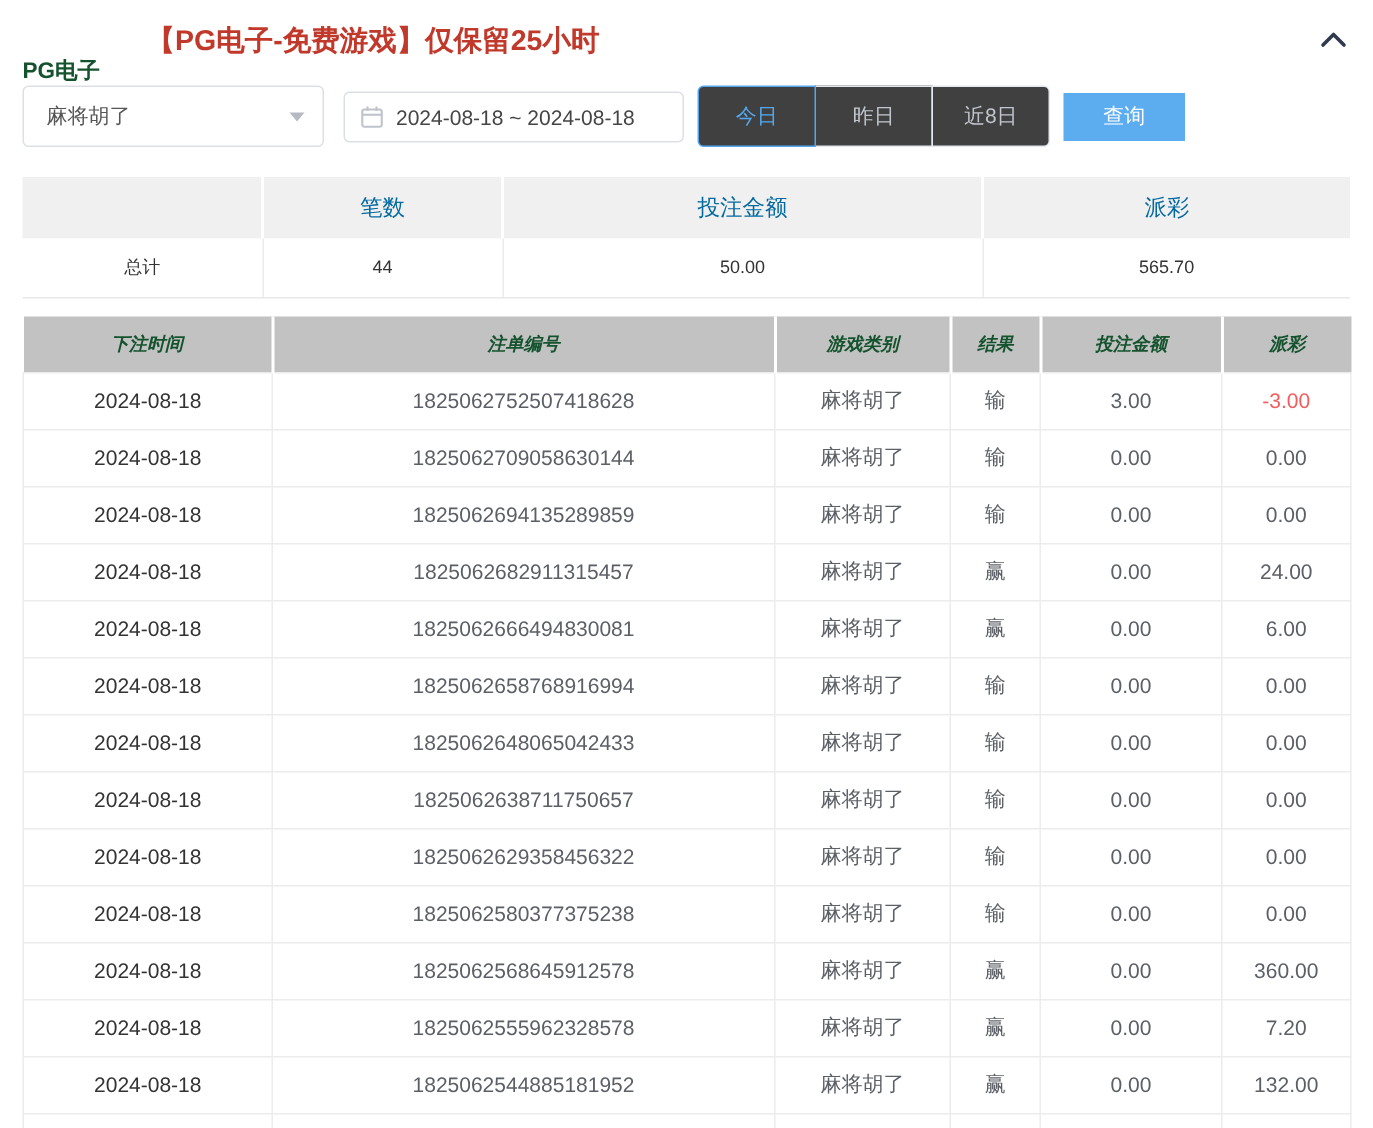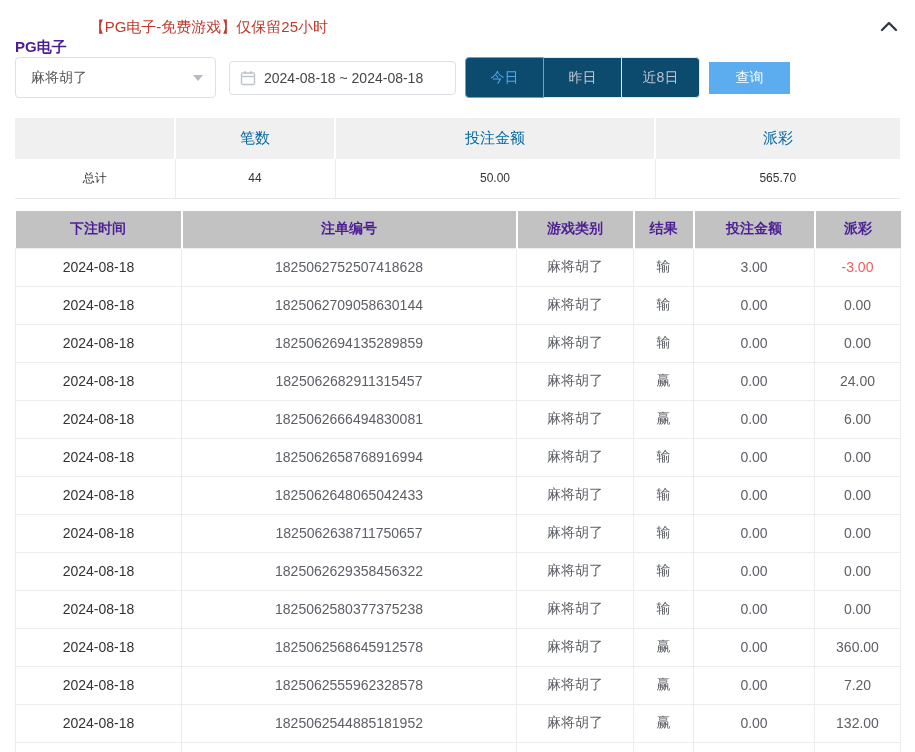--- a/index.html
+++ b/index.html
@@ -11,48 +11,48 @@
     --summary-header-bg:#f0f0f0;
   }
   *{box-sizing:border-box;margin:0;padding:0;}
   html,body{width:915px;height:752px;overflow:hidden;background:#fff;}
   body{font-family:"Liberation Sans","DejaVu Sans",sans-serif;color:#333;}
 
   .panel{width:915px;height:752px;background:#fff;}
 
   
   .panel-header{display:flex;align-items:center;margin:14px 15px 0 15px;height:26px;}
-  .panel-title{font-size:15px;font-weight:bold;color:#4c1d95;margin-top:40px;}
-  .panel-notice{font-size:15px;font-weight:normal;color:var(--notice-red);margin-left:23px;}
+  .panel-title{font-size:15px;font-weight:bold;color:#14532d;margin-top:40px;}
+  .panel-notice{font-size:19px;font-weight:bold;color:var(--notice-red);margin-left:31px;}
   .collapse-btn{margin-left:auto;width:22px;height:22px;display:flex;align-items:center;justify-content:center;cursor:pointer;background:none;border:none;}
 
   
   .filter-bar{display:flex;align-items:center;margin:17px 15px 0 15px;height:41px;}
   .select-box{width:201px;height:41px;border:1px solid #dcdfe6;border-radius:4px;display:flex;align-items:center;padding:0 12px 0 15px;font-size:14px;color:#555;cursor:pointer;background:#fff;}
   .select-caret{margin-left:auto;width:0;height:0;border-left:5px solid transparent;border-right:5px solid transparent;border-top:6px solid #b6bac2;}
   .date-box{width:227px;height:34px;border:1px solid #dcdfe6;border-radius:4px;display:flex;align-items:center;padding:0 10px;font-size:14px;color:#454545;margin-left:13px;cursor:pointer;background:#fff;}
   .date-box .cal{margin-right:8px;display:flex;align-items:center;}
   .quick-group{display:flex;margin-left:9px;}
-  .quick-btn{width:79px;height:41px;background:#0c4a6e;border:1px solid #e4e7ed;font-size:14px;color:#c0c4cc;cursor:pointer;margin-left:-1px;font-family:inherit;}
+  .quick-btn{width:79px;height:41px;background:#404040;border:1px solid #e4e7ed;font-size:14px;color:#c0c4cc;cursor:pointer;margin-left:-1px;font-family:inherit;}
   .quick-btn:first-child{border-radius:4px 0 0 4px;margin-left:0;}
   .quick-btn:last-child{border-radius:0 4px 4px 0;}
   .quick-btn.active{color:var(--accent-blue);border:1px solid var(--accent-blue);position:relative;z-index:2;}
   .search-btn{width:81px;height:32px;margin-left:9px;background:var(--search-button-bg);color:#fff;border:none;border-radius:0;font-size:14px;cursor:pointer;font-family:inherit;}
 
   
   table{border-collapse:collapse;table-layout:fixed;}
   .summary-table{width:885px;margin:20px 15px 0 15px;}
   .summary-table th{height:40px;background:var(--summary-header-bg);font-weight:normal;font-size:15px;color:#0369a1;border-right:2px solid #fff;border-top:1px solid #eee;}
   .summary-table th:last-child{border-right:none;}
   .summary-table td{height:40px;text-align:center;font-size:12px;color:#333;border-right:1px solid #ececec;border-bottom:1px solid #e8e8e8;background:#fff;}
   .summary-table td:last-child{border-right:none;}
 
   
   .records-table{width:885px;margin:12px 15px 0 15px;}
-  .records-table th{height:37px;background:var(--records-header-bg);color:#4c1d95;font-size:14px;font-weight:bold;border-right:2px solid #fff;}
+  .records-table th{height:37px;background:var(--records-header-bg);color:#14532d;font-size:12px;font-weight:bold;border-right:2px solid #fff;font-style:italic;}
   .records-table th:last-child{border-right:none;}
   .records-table td{height:38px;text-align:center;font-size:14px;color:#5c5f66;background:#fff;border:1px solid #ececec;}
   .records-table td.c-date{color:#333;}
   .records-table td.neg{color:var(--negative-red);}
 </style>
 </head>
 <body>
 
 <div class="panel">
 

